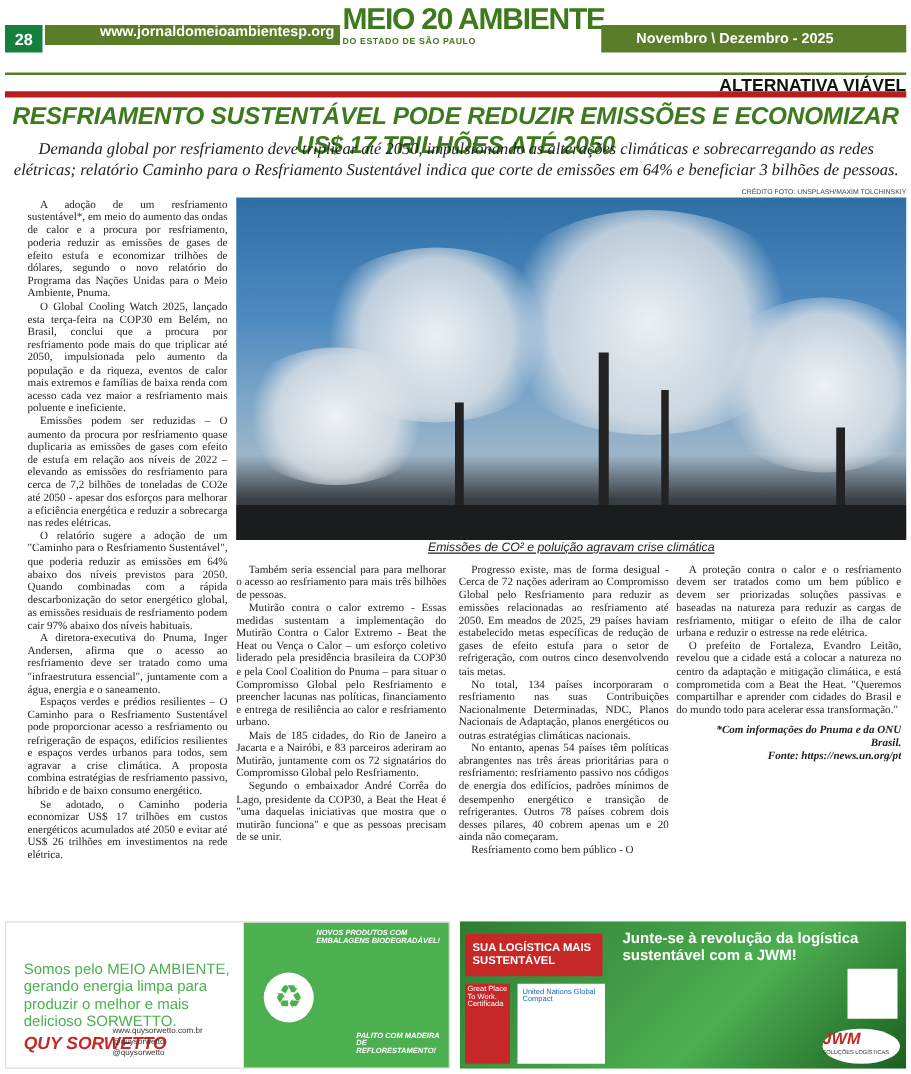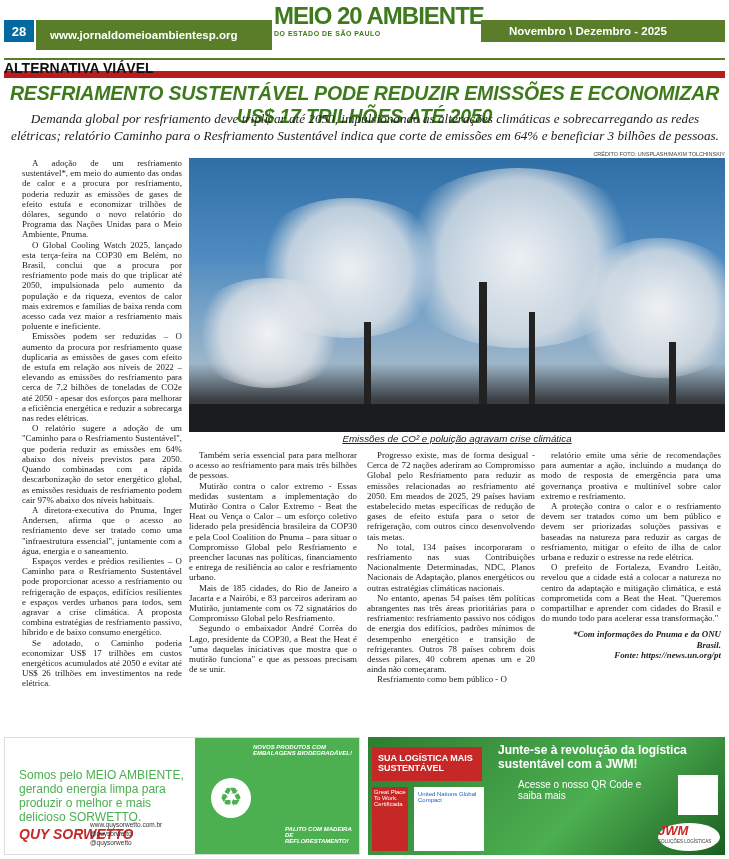--- a/index.html
+++ b/index.html
@@ -1,24 +1,24 @@
 <!DOCTYPE html>
 <html><head>
   <meta charset="utf-8">
   <style>
     * { box-sizing: border-box; margin: 0; padding: 0; }
     body { width: 729px; height: 859px; background: #fff; font-family: "Liberation Serif", serif; color: #222; overflow: hidden; position: relative; }
     .topbar { position: absolute; left: 0; top: 0; width: 729px; height: 42px; display: flex; align-items: center; }
-    .pagenum { position: absolute; left: 4px; top: 20px; width: 30px; height: 22px; background: #0369a1; color: #fff; font-family: "Liberation Sans", sans-serif; font-weight: bold; font-size: 13px; display: flex; align-items: center; justify-content: center; }
-    .urlbar { position: absolute; left: 36px; top: 20px; width: 236px; height: 30px; background: #5a7d2a; color: #fff; font-family: "Liberation Sans", sans-serif; font-weight: bold; font-size: 11.5px; display: flex; align-items: center; padding-left: 14px; }
+    .pagenum { position: absolute; left: 4px; top: 20px; width: 30px; height: 22px; background: #15803d; color: #fff; font-family: "Liberation Sans", sans-serif; font-weight: bold; font-size: 13px; display: flex; align-items: center; justify-content: center; }
+    .urlbar { position: absolute; left: 36px; top: 20px; width: 236px; height: 16px; background: #5a7d2a; color: #fff; font-family: "Liberation Sans", sans-serif; font-weight: bold; font-size: 11.5px; display: flex; align-items: flex-start; padding-left: 44px; }
     .datebar { position: absolute; right: 4px; top: 20px; width: 244px; height: 22px; background: #5a7d2a; color: #fff; font-family: "Liberation Sans", sans-serif; font-weight: bold; font-size: 11.5px; display: flex; align-items: center; padding-left: 28px; }
     .logo { position: absolute; left: 274px; top: 2px; width: 210px; height: 42px; text-align: left; }
     .logo-main { font-family: "Liberation Sans", sans-serif; font-weight: 900; font-size: 24px; color: #3d7a1c; letter-spacing: -1px; line-height: 28px; }
     .logo-sub { font-family: "Liberation Sans", sans-serif; font-size: 7px; font-weight: bold; color: #3d7a1c; letter-spacing: 0.5px; }
-    .section-label { position: absolute; left: 4px; top: 58px; width: 721px; height: 20px; border-top: 2px solid #5a7d2a; border-bottom: 7px solid #b91c1c; text-align: left; font-family: "Liberation Sans", sans-serif; font-weight: bold; font-size: 14px; color: #111; line-height: 16px; }
+    .section-label { position: absolute; left: 4px; top: 58px; width: 721px; height: 20px; border-top: 2px solid #5a7d2a; border-bottom: 5px solid #b91c1c; text-align: right; font-family: "Liberation Sans", sans-serif; font-weight: bold; font-size: 14px; color: #111; line-height: 16px; }
     .headline { position: absolute; left: 4px; top: 82px; width: 721px; text-align: center; font-family: "Liberation Sans", sans-serif; font-weight: 900; font-style: italic; font-size: 19.5px; color: #3d7a1c; letter-spacing: -0.2px; text-transform: uppercase; }
     .subhead { position: absolute; left: 10px; top: 110px; width: 710px; text-align: center; font-style: italic; font-size: 13.2px; line-height: 17px; color: #222; }
     .credit { position: absolute; right: 4px; top: 151px; font-family: "Liberation Sans", sans-serif; font-size: 5.5px; color: #444; }
     .photo { position: absolute; left: 189px; top: 158px; width: 536px; height: 274px; overflow: hidden; background: linear-gradient(180deg, #2f6fa6 0%, #4d8ac0 35%, #7fa7c8 60%, #9db5c8 75%, #3c4146 88%, #1c1f22 100%); }
     .caption { position: absolute; left: 189px; top: 433px; width: 536px; text-align: center; font-family: "Liberation Sans", sans-serif; font-style: italic; font-size: 9.8px; color: #222; text-decoration: underline; }
     .col { position: absolute; font-size: 8.9px; line-height: 10.2px; text-align: justify; hyphens: auto; color: #222; overflow: hidden; }
     .col p { text-indent: 10px; }
     .col1 { left: 22px; top: 158px; width: 160px; height: 567px; }
     .col2 { left: 189px; top: 450px; width: 168px; height: 275px; }
     .col3 { left: 367px; top: 450px; width: 168px; height: 275px; }
@@ -79,21 +79,20 @@
 </div>
 
 <div class="col col3">
   <p>Progresso existe, mas de forma desigual - Cerca de 72 nações aderiram ao Compromisso Global pelo Resfriamento para reduzir as emissões relacionadas ao resfriamento até 2050. Em meados de 2025, 29 países haviam estabelecido metas específicas de redução de gases de efeito estufa para o setor de refrigeração, com outros cinco desenvolvendo tais metas.</p>
   <p>No total, 134 países incorporaram o resfriamento nas suas Contribuições Nacionalmente Determinadas, NDC, Planos Nacionais de Adaptação, planos energéticos ou outras estratégias climáticas nacionais.</p>
   <p>No entanto, apenas 54 países têm políticas abrangentes nas três áreas prioritárias para o resfriamento: resfriamento passivo nos códigos de energia dos edifícios, padrões mínimos de desempenho energético e transição de refrigerantes. Outros 78 países cobrem dois desses pilares, 40 cobrem apenas um e 20 ainda não começaram.</p>
   <p>Resfriamento como bem público - O</p>
 </div>
 
 <div class="col col4">
-  <p>relatório emite uma série de recomendações para aumentar a ação, incluindo a mudança do modo de resposta de emergência para uma governança proativa e multinível sobre calor extremo e resfriamento.</p>
   <p>A proteção contra o calor e o resfriamento devem ser tratados como um bem público e devem ser priorizadas soluções passivas e baseadas na natureza para reduzir as cargas de resfriamento, mitigar o efeito de ilha de calor urbana e reduzir o estresse na rede elétrica.</p>
   <p>O prefeito de Fortaleza, Evandro Leitão, revelou que a cidade está a colocar a natureza no centro da adaptação e mitigação climática, e está comprometida com a Beat the Heat. "Queremos compartilhar e aprender com cidades do Brasil e do mundo todo para acelerar essa transformação."</p>
   <p style="text-align:right;font-style:italic;font-weight:bold;margin-top:6px;">*Com informações do Pnuma e da ONU Brasil.</p>
   <p style="text-align:right;font-style:italic;font-weight:bold;">Fonte: https://news.un.org/pt</p>
 </div>
 
 <div class="ad-left">
   <div style="position:absolute;left:14px;top:30px;width:170px;font-family:'Liberation Sans',sans-serif;font-size:12px;line-height:14px;color:#4caf50;">Somos pelo MEIO AMBIENTE, gerando energia limpa para produzir o melhor e mais delicioso SORWETTO.</div>
   <div style="position:absolute;left:14px;top:88px;font-family:'Liberation Sans',sans-serif;font-weight:900;font-style:italic;font-size:14px;color:#c62828;">QUY SORWETTO</div>
   <div style="position:absolute;left:85px;top:82px;font-family:'Liberation Sans',sans-serif;font-size:6.5px;color:#333;line-height:9px;">
@@ -105,21 +104,20 @@
     <div style="position:absolute;left:58px;top:6px;width:100px;font-family:'Liberation Sans',sans-serif;font-weight:bold;font-style:italic;font-size:6px;color:#fff;">NOVOS PRODUTOS COM EMBALAGENS BIODEGRADÁVEL!</div>
     <div style="position:absolute;left:16px;top:40px;width:40px;height:40px;border-radius:50%;background:#fff;color:#4caf50;font-size:26px;text-align:center;line-height:40px;">♻</div>
     <div style="position:absolute;left:90px;top:88px;width:70px;font-family:'Liberation Sans',sans-serif;font-weight:bold;font-style:italic;font-size:6px;color:#fff;">PALITO COM MADEIRA DE REFLORESTAMENTO!</div>
   </div>
 </div>
 
 <div class="ad-right">
   <div style="position:absolute;left:0;top:0;width:357px;height:118px;background:linear-gradient(135deg,#2e7d32 0%,#4caf50 60%,#1b5e20 100%);"></div>
   <div style="position:absolute;left:4px;top:10px;width:110px;height:34px;background:#c62828;color:#fff;font-family:'Liberation Sans',sans-serif;font-weight:bold;font-size:9px;padding:6px 6px;">SUA LOGÍSTICA MAIS SUSTENTÁVEL</div>
   <div style="position:absolute;left:130px;top:6px;width:200px;font-family:'Liberation Sans',sans-serif;font-weight:bold;font-size:12px;color:#fff;line-height:14px;">Junte-se à revolução da logística sustentável com a JWM!</div>
-  <div style="position:absolute;left:150px;top:42px;width:150px;font-family:'Liberation Sans',sans-serif;font-size:10px;color:#fff;">Acesse o nosso QR Code e saiba mais</div>
   <div style="position:absolute;left:310px;top:38px;width:40px;height:40px;background:#fff;"></div>
   <div style="position:absolute;left:4px;top:50px;width:36px;height:64px;background:#c62828;color:#fff;font-family:'Liberation Sans',sans-serif;font-size:6px;padding:2px;">
     <div>Great Place To Work.</div>
     <div>Certificada</div>
   </div>
   <div style="position:absolute;left:46px;top:50px;width:70px;height:64px;background:#fff;font-family:'Liberation Sans',sans-serif;font-size:6px;padding:4px;color:#1565c0;">United Nations Global Compact</div>
   <div style="position:absolute;left:290px;top:86px;width:62px;height:28px;background:#fff;border-radius:50%;text-align:left;">
     <div style="font-family:'Liberation Sans',sans-serif;font-weight:900;font-style:italic;font-size:13px;color:#c62828;line-height:16px;">JWM</div>
     <div style="font-family:'Liberation Sans',sans-serif;font-size:4.5px;color:#333;">SOLUÇÕES LOGÍSTICAS</div>
   </div>

